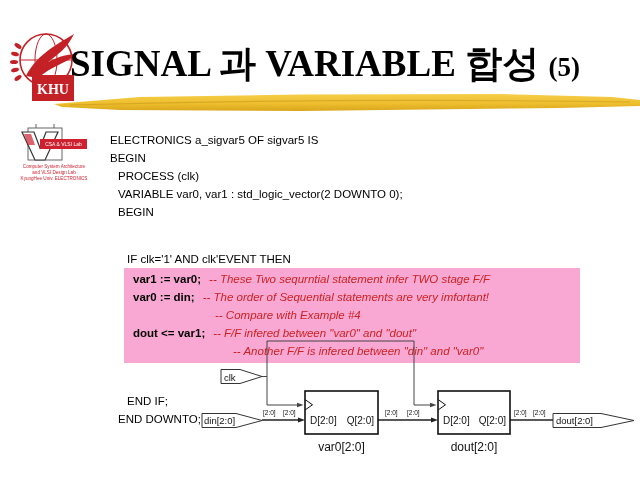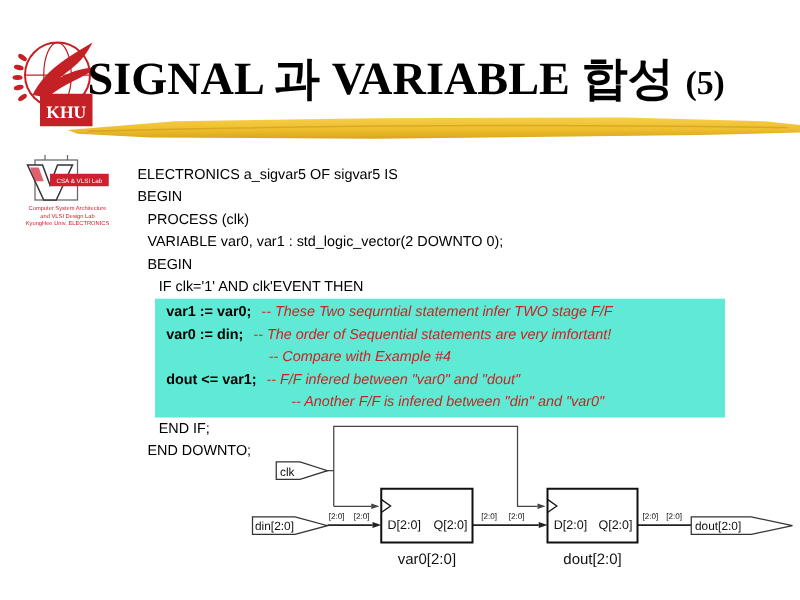--- a/index.html
+++ b/index.html
@@ -14,22 +14,22 @@
 
   
   .gfx{position:absolute;left:0;top:0;width:640px;height:480px;pointer-events:none;}
   .logo-svg{position:absolute;}
   .diagram text{font-family:"Liberation Sans",sans-serif;fill:#111;}
 
   
   .code{position:absolute;left:110px;top:131px;font-size:11.5px;line-height:18px;color:#000;}
   .ln{height:18px;white-space:nowrap;}
   .i1{padding-left:8px;}
-  .i2{padding-left:17px;}
-  .hlbox{background:#5eead4;margin-left:14px;width:456px;box-sizing:border-box;
+  .i2{padding-left:17px;margin-top:29px;}
+  .hlbox{background:#f9a8d4;margin-left:14px;width:456px;box-sizing:border-box;
          padding:2px 0 3px 9px;}
   .hlcode{font-weight:bold;}
   .cmt{color:#cc2222;font-style:italic;margin-left:8px;}
   .pad-compare{padding-left:82px;}
   .pad-another{padding-left:100px;}
   .pad-compare .cmt,.pad-another .cmt{margin-left:0;margin-top:19px;}
 </style>
 </head>
 <body>
 

